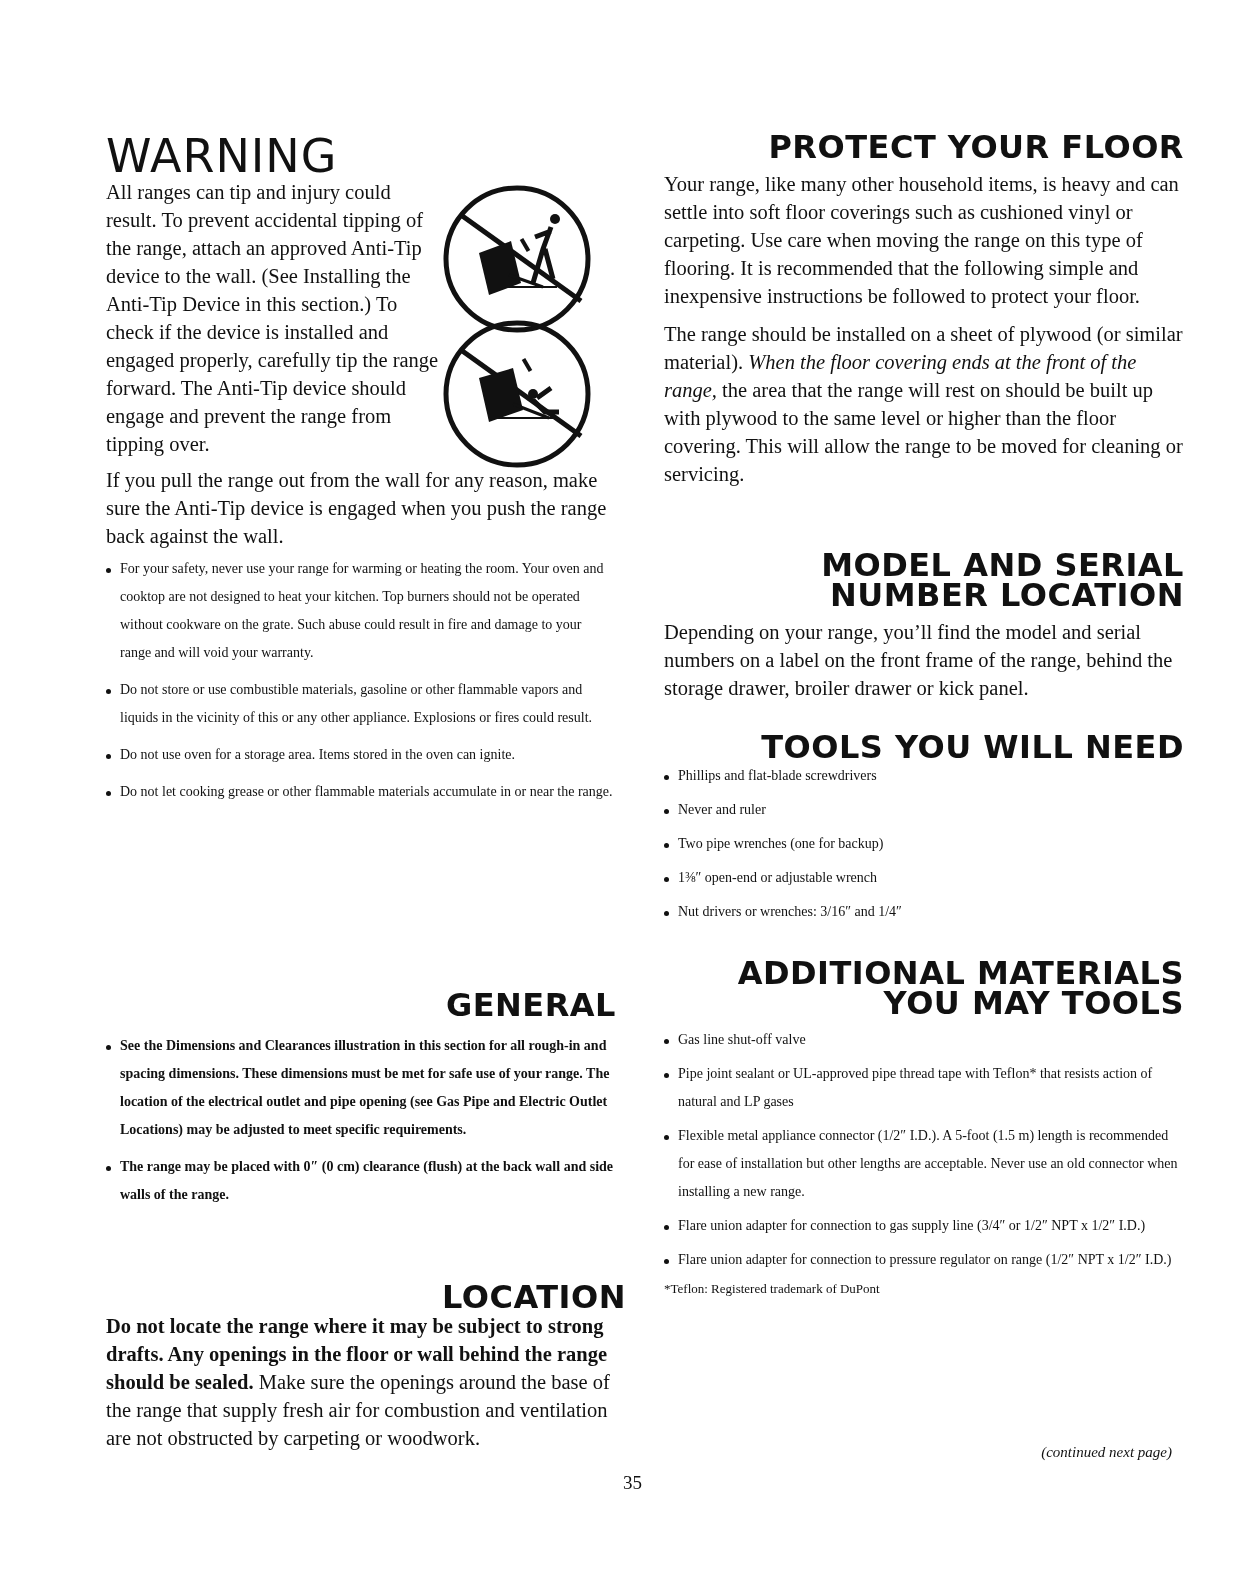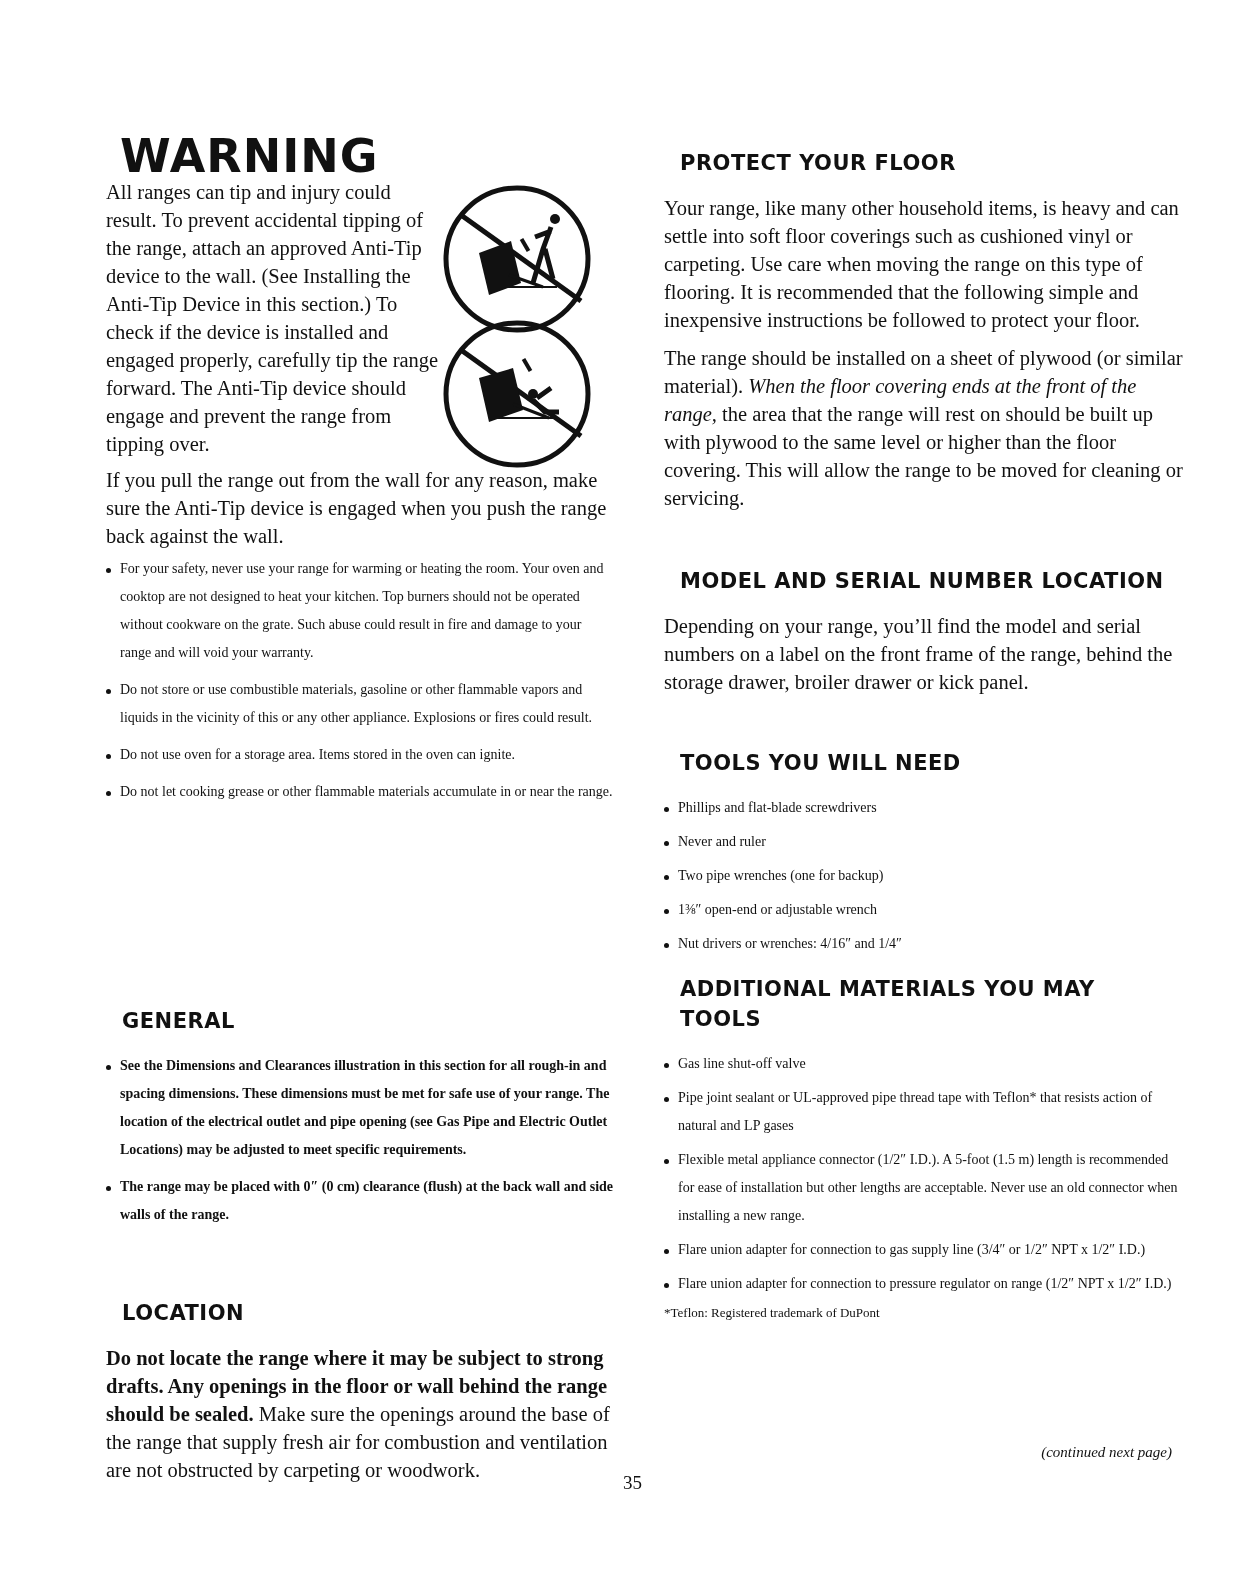--- a/index.html
+++ b/index.html
@@ -11,36 +11,37 @@
       width: 1244px;
       height: 1584px;
       position: relative;
       overflow: hidden;
       color: #111111;
       font-family: "Liberation Serif", "DejaVu Serif", serif;
     }
 
     .warning-title {
       position: absolute;
-      left: 120px;
+      left: 106px;
       top: 128px;
       font-family: "DejaVu Sans", "Liberation Sans", sans-serif;
-      font-weight: bold;
+      font-weight: normal;
       font-size: 46px;
       letter-spacing: 1px;
       line-height: 56px;
       margin: 0;
     }
     .h2 {
       font-family: "DejaVu Sans", "Liberation Sans", sans-serif;
       font-weight: bold;
-      font-size: 21px;
+      font-size: 32px;
       line-height: 30px;
       letter-spacing: 0.5px;
-      margin: 16px;
+      margin: 0;
+      text-align: right;
     }
     .p {
       font-size: 20.5px;
       line-height: 28px;
       margin: 0;
     }
     .warn-intro {
       position: absolute;
       left: 106px;
       top: 178px;
@@ -80,21 +81,21 @@
       position: absolute;
       width: 152px;
       height: 152px;
     }
 
     .general { position: absolute; left: 106px; top: 990px; width: 510px; }
     .general .bullets { margin-top: 12px; font-weight: bold; }
     .general .bullets li { margin-bottom: 9px; }
 
     .location { position: absolute; left: 106px; top: 1282px; width: 520px; }
-    .location .p { margin-top: 10px; }
+    .location .p { }
 
     .page-number {
       position: absolute;
       left: 623px;
       top: 1472px;
       font-size: 19px;
     }
 
     .protect { position: absolute; left: 664px; top: 132px; width: 520px; }
     .protect .p1 { margin-top: 8px; }
@@ -186,21 +187,21 @@
   <p class="p">Depending on your range, you’ll find the model and serial numbers on a label on the front frame of the range, behind the storage drawer, broiler drawer or kick panel.</p>
 </section>
 
 <section class="tools">
   <h2 class="h2">TOOLS YOU WILL NEED</h2>
   <ul class="bullets">
     <li>Phillips and flat-blade screwdrivers</li>
     <li>Never and ruler</li>
     <li>Two pipe wrenches (one for backup)</li>
     <li>1⅜″ open-end or adjustable wrench</li>
-    <li>Nut drivers or wrenches: 4/16″ and 1/4″</li>
+    <li>Nut drivers or wrenches: 3/16″ and 1/4″</li>
   </ul>
 </section>
 
 <section class="materials">
   <h2 class="h2">ADDITIONAL MATERIALS YOU MAY TOOLS</h2>
   <ul class="bullets">
     <li>Gas line shut-off valve</li>
     <li>Pipe joint sealant or UL-approved pipe thread tape with Teflon* that resists action of natural and LP gases</li>
     <li>Flexible metal appliance connector (1/2″ I.D.). A 5-foot (1.5 m) length is recommended for ease of installation but other lengths are acceptable. Never use an old connector when installing a new range.</li>
     <li>Flare union adapter for connection to gas supply line (3/4″ or 1/2″ NPT x 1/2″ I.D.)</li>

